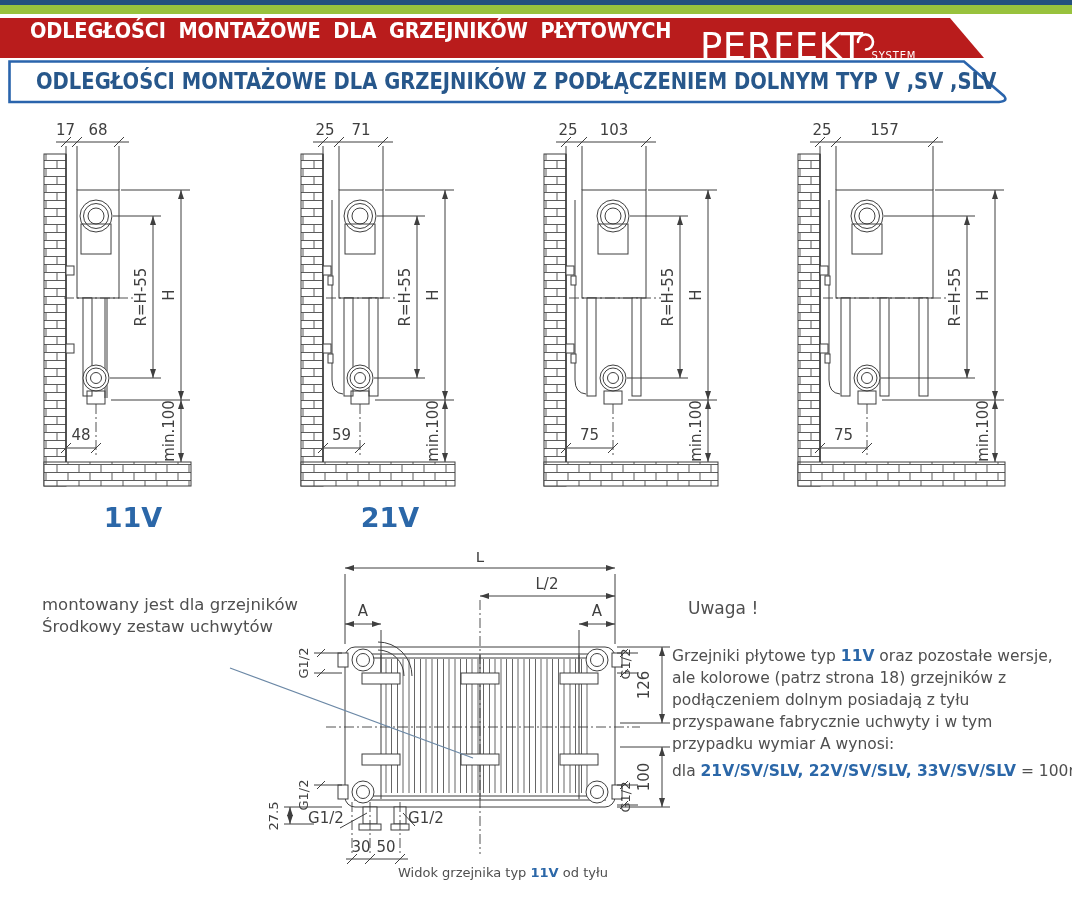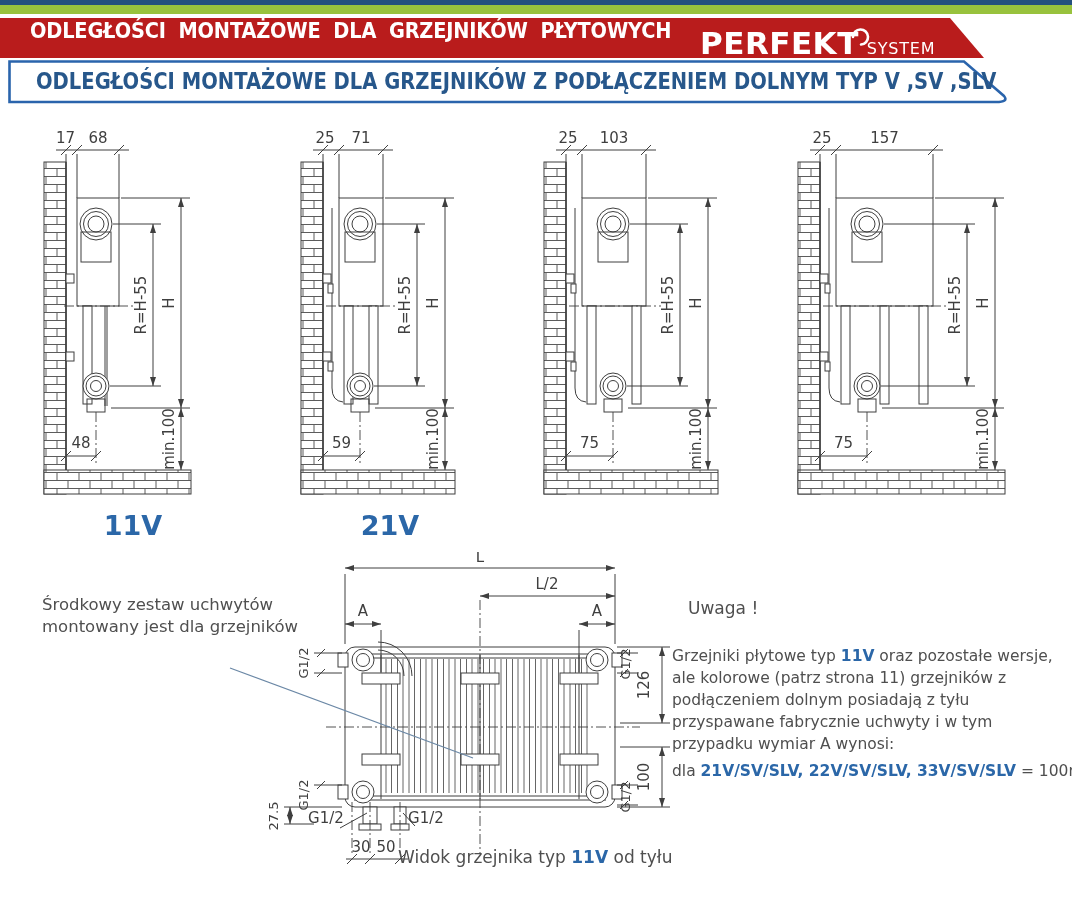--- a/index.html
+++ b/index.html
@@ -7,35 +7,35 @@
         font-family:"DejaVu Sans","Liberation Sans",sans-serif;color:#4f4f4f}
   
   .strip-dark{position:absolute;top:0;left:0;right:0;height:5px;background:#24507d}
   .strip-green{position:absolute;top:5px;left:0;right:0;height:9px;background:#98c23d}
   .banner{position:absolute;top:18px;left:0;width:984px;height:40px;background:#b91c1c;
           clip-path:polygon(0 0,950px 0,984px 100%,0 100%);
           display:flex;padding-left:30px;box-sizing:border-box}
   .banner-title{color:#fff;font-size:22px;font-weight:bold;word-spacing:7px;letter-spacing:-.2px;
                 white-space:nowrap;transform:scaleX(.88);transform-origin:left center}
   .logo{display:flex;align-items:baseline;position:absolute;left:700px;top:7px}
-  .logo-main{color:#fff;font-size:31px;font-weight:bold;letter-spacing:.5px}
+  .logo-main{color:#fff;font-size:37px;font-weight:normal;letter-spacing:.5px}
   .logo-swoosh{position:relative;top:-6px;margin-left:-9px}
-  .logo-sub{color:#fff;font-size:16px;letter-spacing:.8px;margin-left:-3px}
+  .logo-sub{color:#fff;font-size:10px;letter-spacing:.8px;margin-left:-3px}
   .subbar{position:absolute;top:60px;left:8px;width:1004px;height:60px}
   .subbar-text{position:absolute;left:28px;top:0;line-height:43px;font-size:23px;font-weight:bold;
                color:#27578b;white-space:nowrap;transform:scaleX(.85);transform-origin:left center}
   
-  .views{position:absolute;top:128px;left:0;width:1023px;height:414px}
+  .views{position:absolute;top:120px;left:0;width:1023px;height:414px}
   .view-card{position:absolute;top:0;width:250px}
   .view-label{width:230px;text-align:center;margin-top:2px;font-size:27px;font-weight:bold;color:#2b67a8}
   .rear{position:absolute;left:250px;top:552px}
   .leader{position:absolute;left:228px;top:658px}
   .left-note{position:absolute;left:42px;top:594px;font-size:16.5px;line-height:21.5px;color:#4f4f4f}
   .left-note div{white-space:nowrap}
-  .caption{position:absolute;left:398px;top:847px;font-size:17px;color:#4f4f4f;white-space:nowrap}
+  .caption{position:absolute;left:398px;top:865px;font-size:13px;color:#4f4f4f;white-space:nowrap}
   .note{position:absolute;left:672px;top:598px;width:396px;font-size:15.5px;color:#4f4f4f}
   .note-title{margin:0 0 27px 16px;font-size:17px}
   .note-p{margin:0;line-height:22px}
   .note-line{margin-top:7px;white-space:nowrap}
   .b{color:#2b67a8;font-weight:bold}
   
   .ln{stroke:#3f3f3f;stroke-width:1;fill:none}
   .ln2{stroke:#3f3f3f;stroke-width:1.6;fill:none}
   .w{fill:#fff;stroke:#3f3f3f;stroke-width:1}
   .nf{fill:none;stroke:#3f3f3f;stroke-width:1}
@@ -427,25 +427,25 @@
     </svg>
   </div>
 
   <div class="leader">
     <svg width="252" height="106" viewBox="0 0 252 106">
       <line x1="2" y1="10" x2="245" y2="100" stroke="#6b88a6" stroke-width="1.2"></line>
     </svg>
   </div>
 
   <div class="left-note">
+    <div>montowany jest dla grzejników</div>
     <div>Środkowy zestaw uchwytów</div>
-    <div>montowany jest dla grzejników</div>
   </div>
 
   <div class="caption"><span>Widok grzejnika typ </span><span class="b">11V</span><span> od tyłu</span></div>
 
   <div class="note">
     <p class="note-title">Uwaga !</p>
-    <p class="note-p"><span>Grzejniki płytowe typ </span><span class="b">11V</span><span> oraz pozostałe wersje, ale kolorowe (patrz strona 11) grzejników z podłączeniem dolnym posiadają z tyłu przyspawane fabrycznie uchwyty i w tym przypadku wymiar A wynosi:</span></p>
+    <p class="note-p"><span>Grzejniki płytowe typ </span><span class="b">11V</span><span> oraz pozostałe wersje, ale kolorowe (patrz strona 18) grzejników z podłączeniem dolnym posiadają z tyłu przyspawane fabrycznie uchwyty i w tym przypadku wymiar A wynosi:</span></p>
     <div class="note-line"><span>dla </span><span class="b">21V/SV/SLV, 22V/SV/SLV, 33V/SV/SLV</span><span> = 100mm</span></div>
   </div>
 
 </div>
 
 </body></html>

